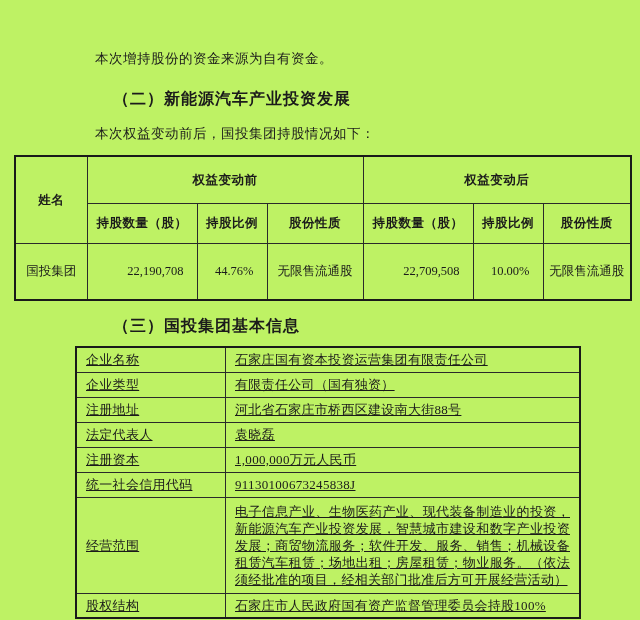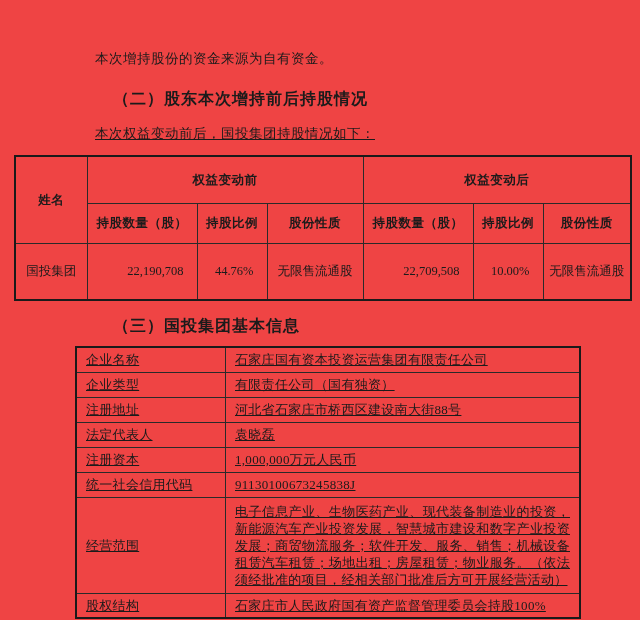--- a/index.html
+++ b/index.html
@@ -2,25 +2,25 @@
 <html><head>
 <meta charset="utf-8">
 <style>
   html, body { margin: 0; padding: 0; }
   body {
     width: 640px; height: 620px;
     background: #ffffff;
     font-family: "Liberation Serif", "DejaVu Serif", serif;
     color: #1b1b1b;
   }
-  .page { position: relative; width: 640px; height: 620px; overflow: hidden; background: #ef4444; }
+  .page { position: relative; width: 640px; height: 620px; overflow: hidden; background: #bef264; }
 
   .para { margin: 0; font-size: 13.5px; line-height: 18px; letter-spacing: 0.5px; }
   .p-intro1 { margin: 50px 0 0 95px; }
-  .p-intro2 { margin: 15px 0 12px 95px; text-decoration: underline; }
+  .p-intro2 { margin: 15px 0 12px 95px; }
 
   .heading { margin: 0; font-size: 16px; font-weight: bold; letter-spacing: 1px; }
   .h-sec2 { margin: 21px 0 0 113px; }
   .h-sec3 { margin: 15px 0 0 113px; }
 
   
   table.t1 {
     border-collapse: collapse; table-layout: fixed;
     width: 616px; margin: 9px 0 0 14px;
     border: 2px solid #1a1a1a;
@@ -53,21 +53,21 @@
   table.t2 tr.simple { height: 25px; }
   table.t2 td.val-long { text-align: justify; padding: 5px 9px; }
 </style>
 </head>
 <body>
 
 <div class="page">
 
   <p class="para p-intro1">本次增持股份的资金来源为自有资金。</p>
 
-  <h2 class="heading h-sec2">（二）股东本次增持前后持股情况</h2>
+  <h2 class="heading h-sec2">（二）新能源汽车产业投资发展</h2>
 
   <p class="para p-intro2">本次权益变动前后，国投集团持股情况如下：</p>
 
   <table class="t1">
     <colgroup>
       <col style="width:72px">
         <col style="width:110px">
         <col style="width:70px">
         <col style="width:96px">
       <col style="width:110px">

